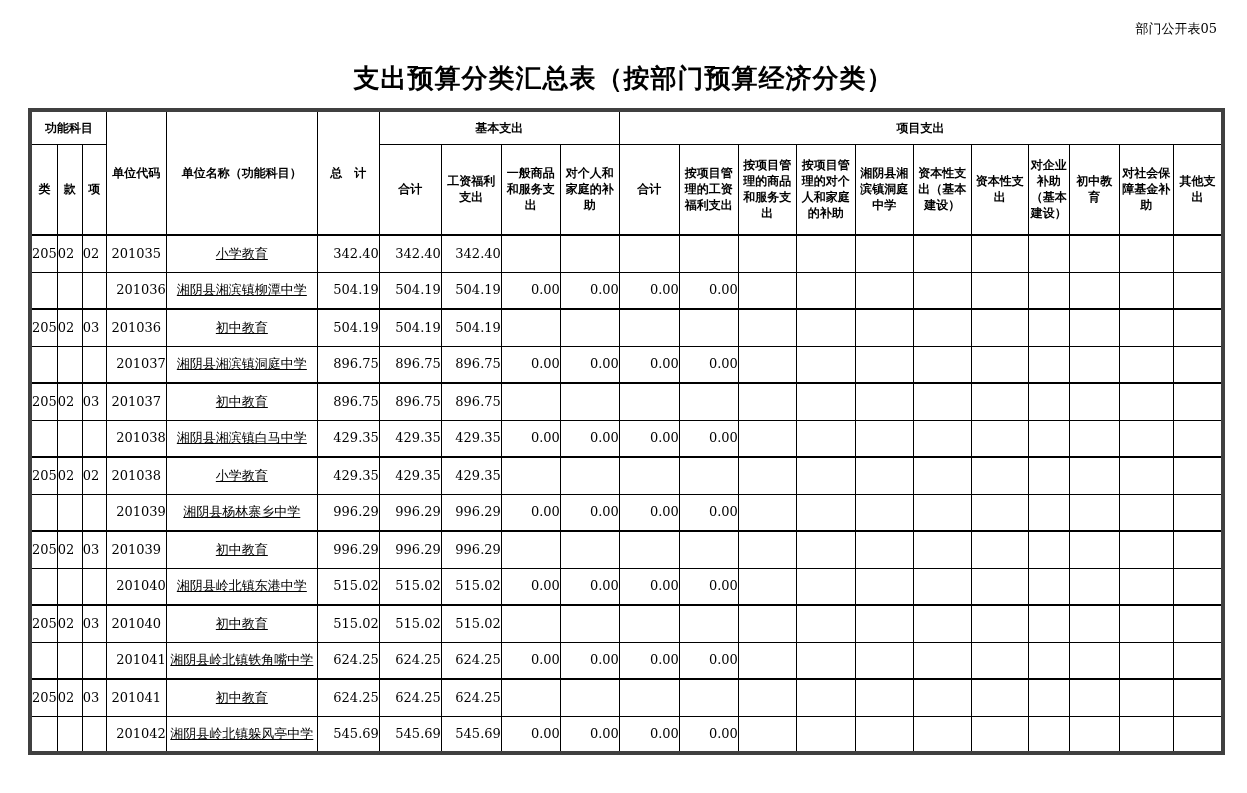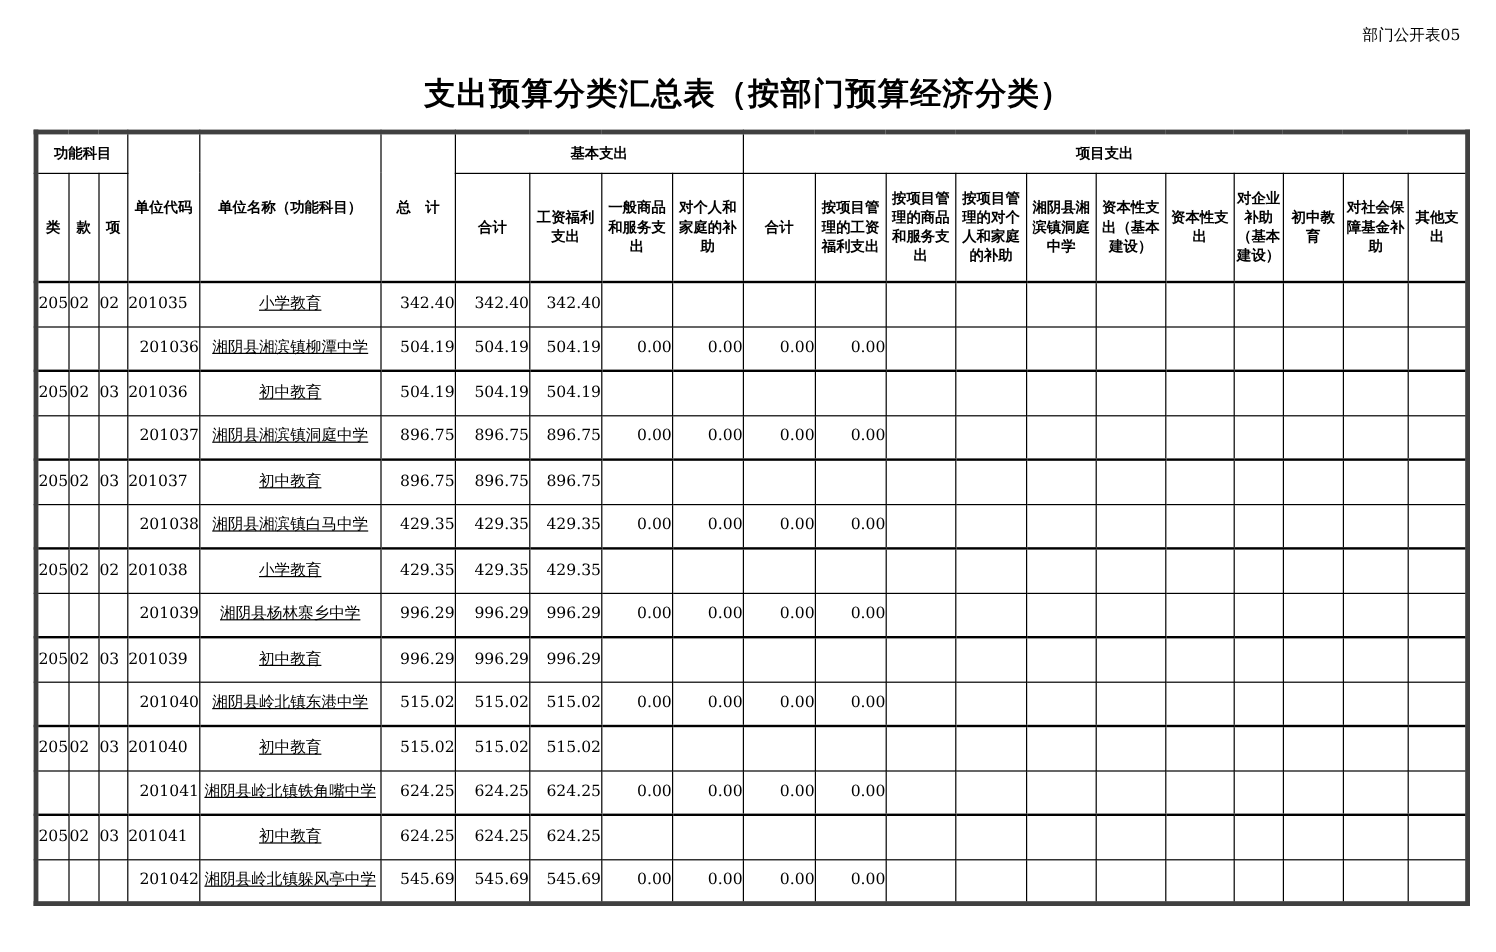--- a/index.html
+++ b/index.html
@@ -62,21 +62,21 @@
   }
   tr.h1 th { height: 34px; }
   tr.h2 th { height: 91px; }
   tbody tr { height: 37px; }
   tbody td {
     font: 13px/1.2 "DejaVu Serif", "Liberation Serif", serif;
   }
   td.c-code { }
   td.c-name { text-align: center; padding: 0 2px; text-decoration: underline; }
   td.c-num  { text-align: right; padding-right: 3px; }
-  td.code-left  { text-align: left;  padding-left: 1px; }
+  td.code-left  { text-align: center;  padding-left: 1px; }
   td.code-right { text-align: right; padding-right: 5px; }
   tbody tr.row-function td { border-top: 2px solid #000; }
   .sec-start { border-left: 2px solid #000; }
 </style>
 </head>
 <body>
 
 <div class="sheet">
   <div class="form-code">部门公开表05</div>
   <h1 class="title">支出预算分类汇总表（按部门预算经济分类）</h1>

